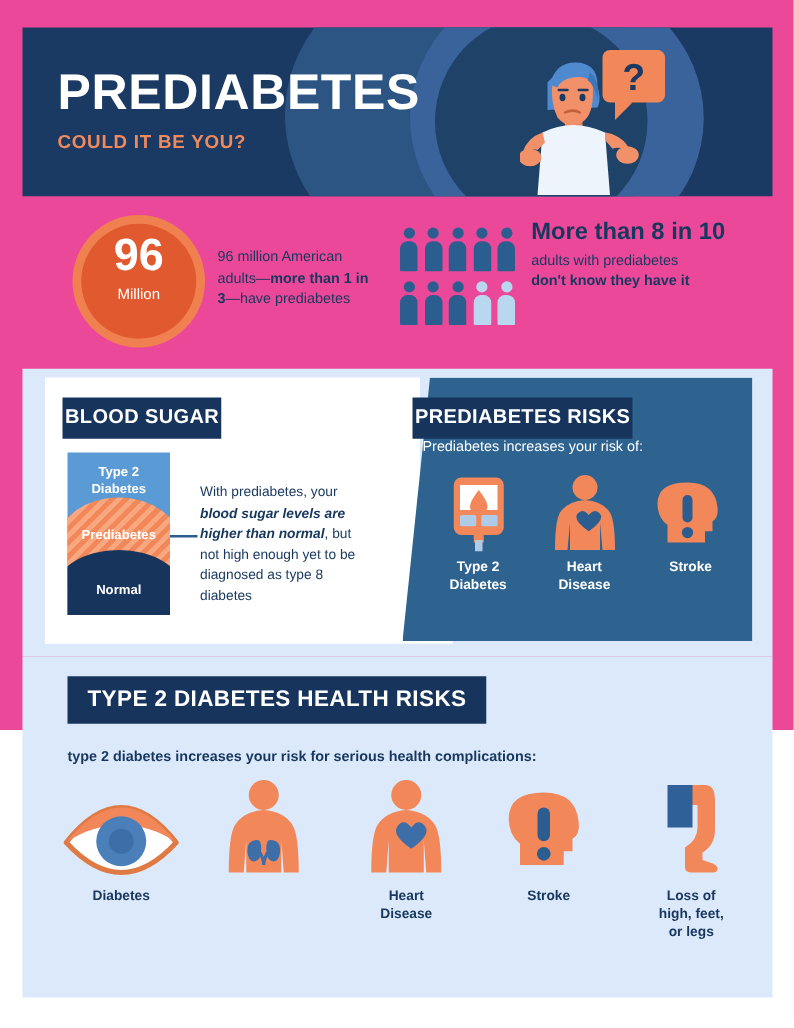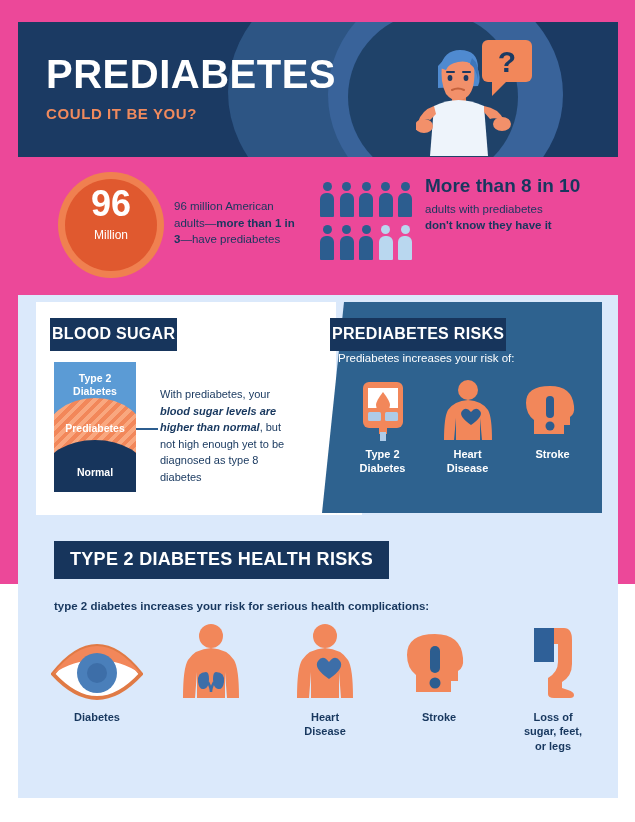--- a/index.html
+++ b/index.html
@@ -333,19 +333,19 @@
     <div class="bot-item">
       <div class="bot-ico">
         <svg width="62" height="78" viewBox="0 0 62 78">
           <path d="M14 4 l28 0 q8 0 8 12 l0 24 q0 12 -10 18 l0 12 l-14 0 l0 -16 q10 -6 10 -16 l0 -18 l-22 0 z" fill="#f2875a"></path>
           <path d="M26 64 l0 6 q0 4 6 4 l16 0 q4 0 4 -3 q0 -3 -6 -5 l-6 -2 z" fill="#f2875a"></path>
           <rect x="12" y="4" width="20" height="34" fill="#2f6098"></rect>
         </svg>
       </div>
       <div class="bot-lbl">
         <span>Loss of</span><br>
-        <span>sugar, feet,</span><br>
+        <span>high, feet,</span><br>
         <span>or legs</span>
       </div>
     </div>
 
   </div>
 </div>
 
 </body></html>

